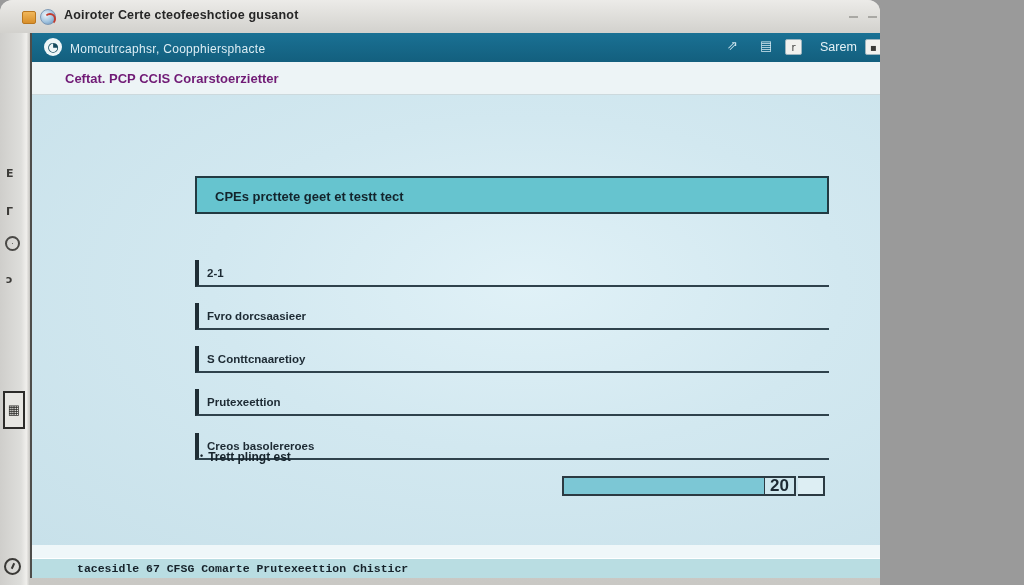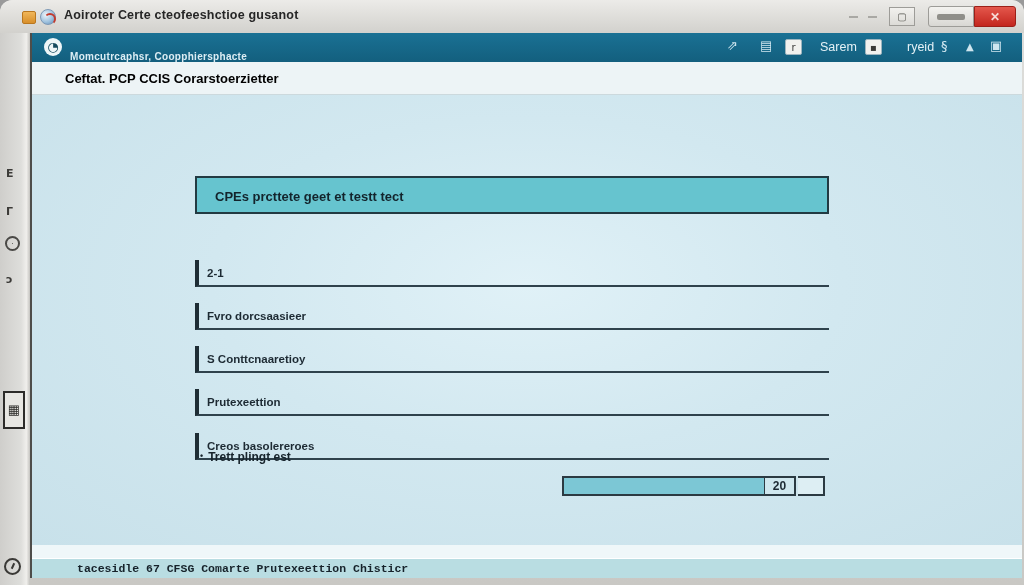--- a/index.html
+++ b/index.html
@@ -1,18 +1,18 @@
 <!DOCTYPE html>
 <html><head>
 <meta charset="utf-8">
 <style>
   * { margin:0; padding:0; box-sizing:border-box; }
   html,body { width:1024px; height:585px; overflow:hidden;
               font-family:"Liberation Sans", sans-serif; background:#9a9a9a; }
-  .frame { position:absolute; left:0; top:0; width:1024px; height:585px;
+  .frame { position:absolute; left:0; top:0; width:880px; height:585px;
            background:linear-gradient(#dededb,#c9c8c4);
            border-radius:12px 12px 0 0; overflow:hidden; }
 
   
   .titlebar { position:absolute; left:0; top:0; width:1024px; height:33px;
               background:linear-gradient(#ecebe8,#d2d1cd); border-radius:12px 12px 0 0; }
   .tb-icon1 { position:absolute; left:22px; top:11px; width:14px; height:13px;
               background:linear-gradient(#f0b65a,#d88f2a); border:1px solid #b9771f; border-radius:2px; }
   .tb-icon2 { position:absolute; left:40px; top:9px; width:16px; height:16px; border-radius:50%;
               background:radial-gradient(circle at 35% 35%, #eef4fa 0%, #9fc2de 55%, #5a86b4 100%);
@@ -54,31 +54,31 @@
 
   
   .window { position:absolute; left:30px; top:33px; width:992px; height:545px;
             border-left:2px solid #4e4d4a; background:#cde4ee; }
 
   .teal-header { position:absolute; left:0; top:0; width:100%; height:29px;
                  background:linear-gradient(#1a7194,#135f7e); }
   .hdr-circle { position:absolute; left:12px; top:5px; width:18px; height:18px; border-radius:50%;
                 background:#eef6f8; color:#144a5e; font-size:13px; text-align:center; line-height:18px;
                 font-family:"DejaVu Sans", sans-serif; }
-  .hdr-title { position:absolute; left:38px; top:18px; font-size:10px; color:#dcedf4; letter-spacing:.3px;font-weight:bold; }
+  .hdr-title { position:absolute; left:38px; top:9px; font-size:12px; color:#dcedf4; letter-spacing:.3px; }
   .tool-glyph { position:absolute; top:5px; color:#cfe6ef; font-size:13px;
                 font-family:"DejaVu Sans", sans-serif; }
   .tool-btn { position:absolute; top:6px; width:17px; height:16px; background:#f1f1ee;
               border:1px solid #9db5bf; border-radius:2px; font-size:10px; color:#3a3a38;
               text-align:center; line-height:15px; font-family:"DejaVu Sans", sans-serif; }
   .tool-text { position:absolute; top:7px; color:#e4f1f6; font-size:12.5px;margin-left:12px; }
 
   .subheader { position:absolute; left:0; top:29px; width:100%; height:33px;
                background:#edf4f6; border-bottom:1px solid #ccd9dd; }
-  .subheader span { position:absolute; left:33px; top:9px; font-size:13px; font-weight:600; color:#000000;text-align:right; }
+  .subheader span { position:absolute; left:33px; top:9px; font-size:13px; font-weight:600; color:#701a75;text-align:right; }
 
   .content { position:absolute; left:0; top:62px; width:100%; height:450px;
              background:radial-gradient(ellipse at 50% 42%, #e0f1f7 0%, #d2e8f0 45%, #c8e1ea 100%); }
 
   .banner { position:absolute; left:163px; top:81px; width:634px; height:38px;
             background:#66c4cf; border:2px solid #223a42; }
   .banner span { position:absolute; left:18px; top:11px; font-size:13px; font-weight:700; color:#13242c; }
 
   .frow { position:absolute; left:163px; width:634px; height:27px;
           border-left:4px solid #1e2d35; border-bottom:2px solid #2f424c; }
@@ -86,21 +86,21 @@
 
   .opt-label { position:absolute; left:168px; top:355px; font-size:12px; font-weight:600; color:#17242c; }
   .opt-label .blt { font-size:9px; vertical-align:2px; margin-right:5px; }
 
   .combo { position:absolute; left:165px; top:381px; width:360px; height:20px; background:#ffffff;
            border:2px solid #2b3a42; font-size:11.5px; color:#1d2a33; line-height:16px; padding-left:7px; }
   .combo .blt { font-size:10px; margin-right:5px; color:#34505c; }
   .meter { position:absolute; left:530px; top:381px; width:204px; height:20px;
            background:#7cc7d5; border:2px solid #2b3a42; }
   .counter { position:absolute; left:733px; top:381px; width:31px; height:20px;
-             border:2px solid #2b3a42; border-left:none; font-size:12px; font-weight:600;
+             border:2px solid #2b3a42; border-left:none; font-size:17px; font-weight:600;
              color:#1d2a33; text-align:center; line-height:16px; background:#cfe7ee; }
   .spare-cell { position:absolute; left:766px; top:381px; width:27px; height:20px;
                 border:2px solid #2b3a42; border-left:none; background:#ddeef3; }
 
   .pre-status { position:absolute; left:0; top:512px; width:100%; height:13px; background:#eff7f9; }
   .statusbar { position:absolute; left:0; top:525px; width:100%; height:20px; background:#b9dde2;
                border-top:1px solid #ffffff;font-family:Liberation Mono, monospace; }
   .statusbar span { position:absolute; left:45px; top:3px; font-size:11.5px; font-weight:600; color:#16222a; }
 </style>
 </head>

